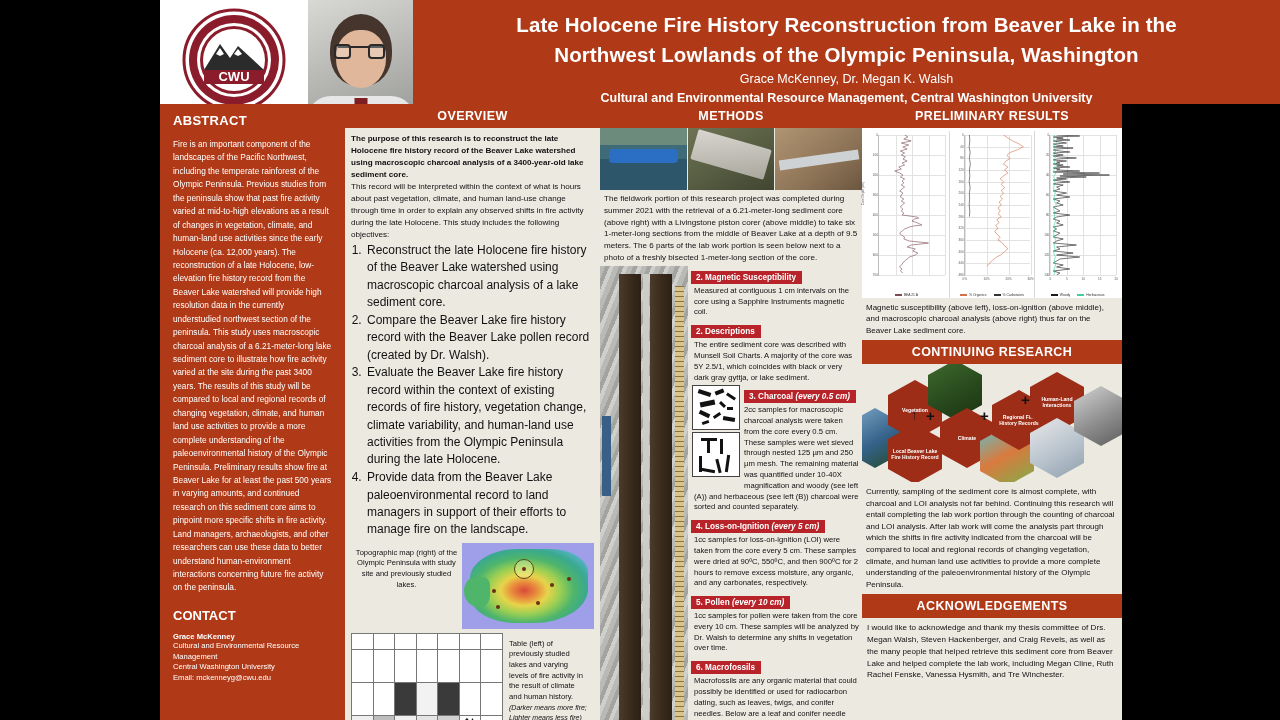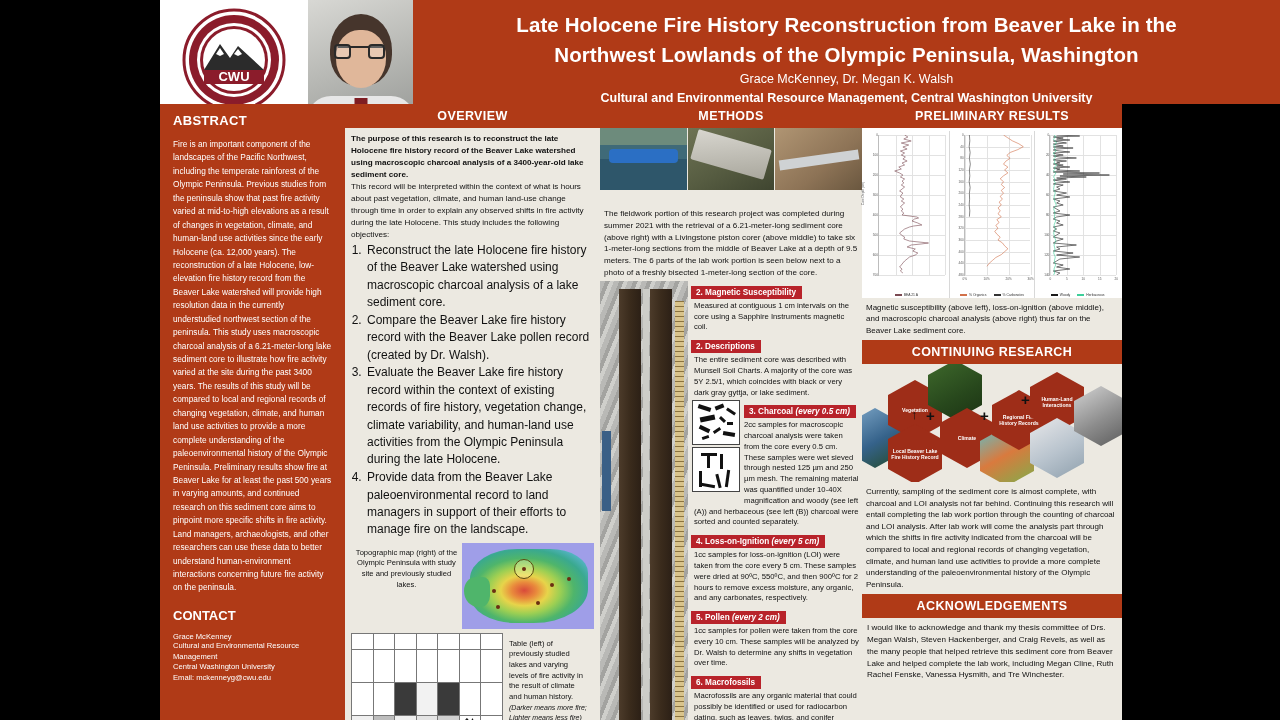--- a/index.html
+++ b/index.html
@@ -64,21 +64,21 @@
   
   #col-abstract {
     left:160px; width:185px; background:#b03a17; color:#fff;
     padding: 9px 13px 0 13px;
   }
   #col-abstract .sec-title { font-size:13px; font-weight:700; letter-spacing:.3px; }
   #col-abstract .abstract-text {
     font-size:8.3px; line-height:1.62; margin-top:10px; color:#fff;
   }
   #col-abstract .contact-title { font-size:13px; font-weight:700; margin-top:13px; }
-  #col-abstract .contact-name { font-size:7.6px; font-weight:400; margin-top:9px; }
+  #col-abstract .contact-name { font-size:7.6px; font-weight:700; margin-top:9px; }
   #col-abstract .contact-line { font-size:7.6px; line-height:1.42; }
 
   
   #col-overview { left:345px; width:255px; background:#ece9e1; }
   #ov-body { padding:5px 6px 0 6px; }
   .ov-lead { font-size:8.1px; font-weight:700; line-height:1.48; color:#111; }
   .ov-para { font-size:8.1px; line-height:1.48; color:#111; }
   .ov-list { font-size:12px; line-height:1.45; color:#111; margin-left:14px; margin-top:1px; }
   .ov-list li { margin-bottom:.5px; padding-left:2px; }
   .fig-row { display:flex; margin-top:4px; }
@@ -115,21 +115,21 @@
   
   #col-methods { left:600px; width:262px; background:#ece9e1; }
   .m-photos { display:flex; height:62px; gap:1px; }
   .m-photos div { flex:1; }
   .mp1 { background:linear-gradient(#6d8b7c 0 28%, #3f6a78 28% 50%, #2e566a 50%); position:relative; }
   .mp1::after { content:""; position:absolute; left:10%; top:34%; width:80%; height:22%; background:#2b6fc4; border-radius:4px; }
   .mp2 { background:linear-gradient(150deg,#6e7354,#565c41 55%,#3f4530); position:relative; }
   .mp2::after { content:""; position:absolute; left:6%; top:18%; width:88%; height:50%; background:linear-gradient(160deg,#d8d6cf,#a9a79d); transform:rotate(16deg); border-radius:2px; }
   .mp3 { background:linear-gradient(140deg,#b09573,#8d7356 60%,#6a573f); position:relative; }
   .mp3::after { content:""; position:absolute; left:4%; top:44%; width:92%; height:16%; background:#cfd2d4; transform:rotate(-8deg); }
-  .m-text { font-size:8.1px; line-height:1.46; padding:18px 4px 2px 4px; color:#111; }
+  .m-text { font-size:8.1px; line-height:1.46; padding:3px 4px 2px 4px; color:#111; }
   .m-split { display:flex; }
   .core-photo { flex:0 0 88px; position:relative; background:#9a9a96; overflow:hidden; }
   .core-photo .foil { position:absolute; inset:0; background:
      repeating-linear-gradient(112deg, #b9b9b6 0 5px, #a3a3a0 5px 9px, #cfcfcb 9px 13px); }
   .core-photo .strip { position:absolute; top:8px; bottom:10px; width:22px; background:linear-gradient(90deg,#4c3b2a,#3a2b1c 50%,#2c2016); }
   .core-photo .strip.a { left:19px; } .core-photo .strip.b { left:50px; }
   .core-photo .gap { position:absolute; left:43px; top:8px; bottom:10px; width:6px; background:#cdcdc8; }
   .core-photo .ruler { position:absolute; right:4px; top:20px; bottom:8px; width:9px; background:#d9c48c;
       background-image: repeating-linear-gradient(#8a7340 0 1px, transparent 1px 5px); }
   .core-photo .bluetape { position:absolute; left:2px; top:150px; width:9px; height:80px; background:#3a5f86; }
@@ -401,21 +401,21 @@
         <div style="clear:both"></div>
 
         <div class="step-head">
           <span>4. Loss-on-Ignition</span>
           <span class="it">(every 5 cm)</span>
         </div>
         <div class="step-text">1cc samples for loss-on-ignition (LOI) were taken from the core every 5 cm. These samples were dried at 90ºC, 550ºC, and then 900ºC for 2 hours to remove excess moisture, any organic, and any carbonates, respectively.</div>
 
         <div class="step-head">
           <span>5. Pollen</span>
-          <span class="it">(every 2 cm)</span>
+          <span class="it">(every 10 cm)</span>
         </div>
         <div class="step-text">1cc samples for pollen were taken from the core every 10 cm. These samples will be analyzed by Dr. Walsh to determine any shifts in vegetation over time.</div>
 
         <div class="step-head">
           <span>6. Macrofossils</span>
         </div>
         <div class="step-text">Macrofossils are any organic material that could possibly be identified or used for radiocarbon dating, such as leaves, twigs, and conifer needles. Below are a leaf and conifer needle that were found. Species are yet to be determined.</div>
 
         
       </div>

